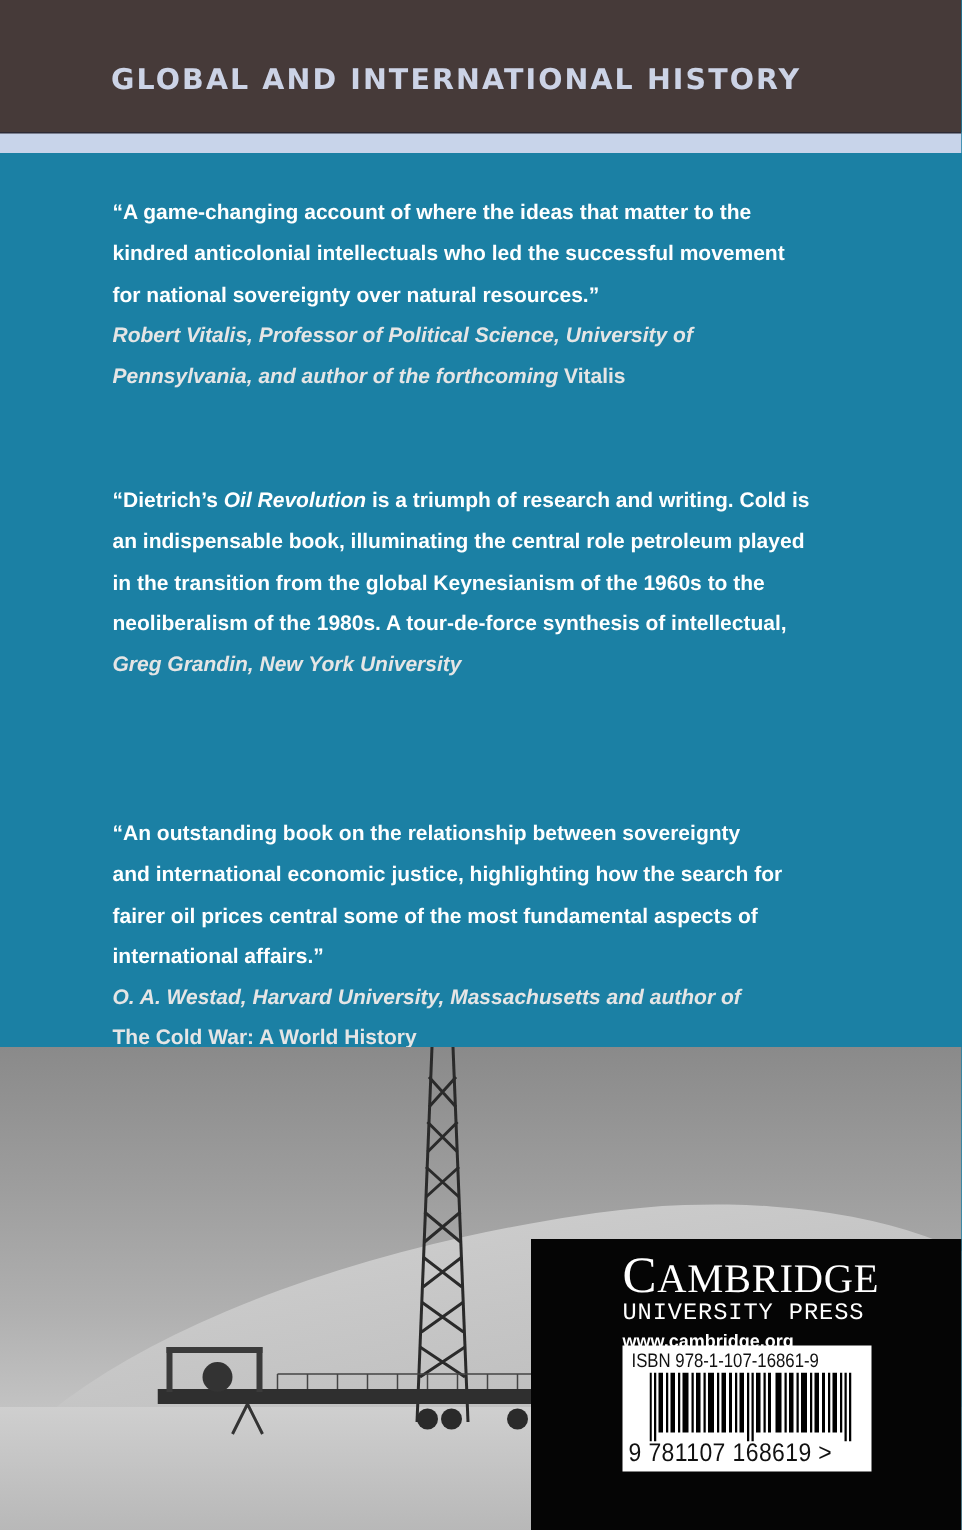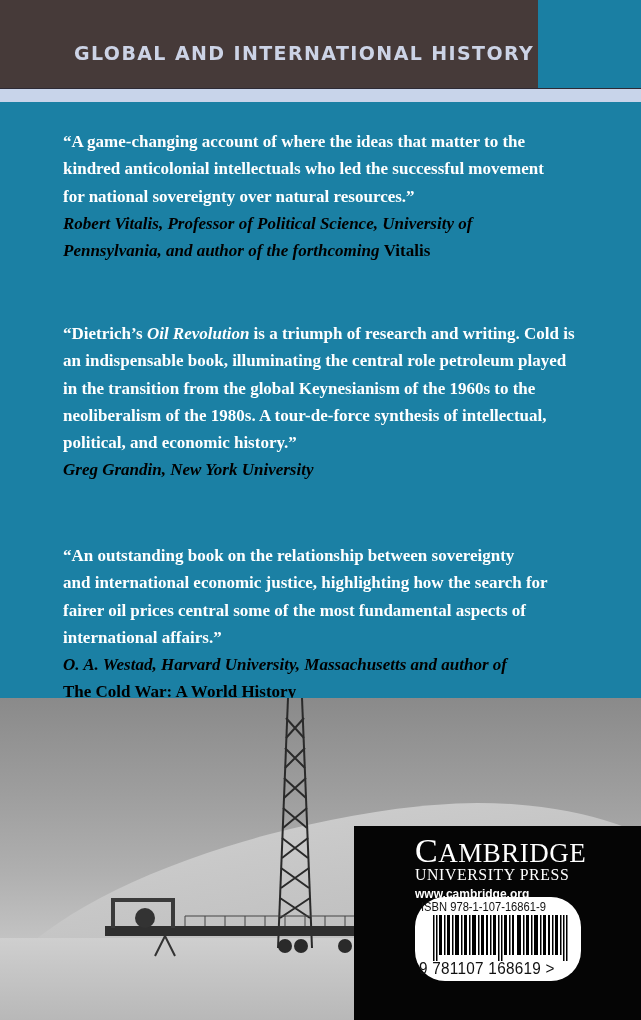--- a/index.html
+++ b/index.html
@@ -1,36 +1,36 @@
 <!DOCTYPE html>
 <html><head>
 <meta charset="utf-8">
 <style>
   html, body { margin:0; padding:0; }
   body { width:641px; height:1020px; position:relative; overflow:hidden; background:#1a7fa3; font-family:"Liberation Sans", sans-serif; }
-  .header { position:absolute; left:0; top:0; width:538px; height:88px; background:#463a39; }
+  .header { position:absolute; left:0; top:0; width:641px; height:88px; background:#463a39; }
   .series { position:absolute; left:74px; top:42px; font-family:"DejaVu Sans", sans-serif; font-weight:bold; font-size:19px; letter-spacing:1.4px; color:#ccd3e6; white-space:nowrap; }
   .stripe { position:absolute; left:0; top:88px; width:641px; height:14px; background:#c8d4ea; border-top:1px solid #2d2a35; box-sizing:border-box; }
   .teal { position:absolute; left:0; top:102px; width:641px; height:596px; background:#1b80a4; }
-  .blurb { position:absolute; left:63px; width:560px; font-weight:bold; font-size:17px; line-height:27.3px;font-family:Liberation Serif, serif; }
+  .blurb { position:absolute; left:75px; width:560px; font-weight:bold; font-size:14px; line-height:27.3px; }
   .q { color:#ffffff; }
-  .a { color:#000000; font-style:italic; }
+  .a { color:#e5e5e5; font-style:italic; }
   .a .up { font-style:normal; }
   .photo { position:absolute; left:0; top:698px; width:641px; height:322px; overflow:hidden;
     background:linear-gradient(180deg,#8a8a8a 0%,#9e9e9e 30%,#b0b0b0 55%,#c6c6c6 78%,#bdbdbd 100%); }
   .dune { position:absolute; left:-40px; top:120px; width:760px; height:260px; background:linear-gradient(180deg,#d2d2d2,#a9a9a9); border-radius:60% 40% 0 0/70% 60% 0 0; transform:rotate(-8deg); opacity:.85; }
   .ground { position:absolute; left:0; top:240px; width:641px; height:82px; background:linear-gradient(180deg,#cfcfcf,#b8b8b8); }
   .tower { position:absolute; left:270px; top:0px; width:50px; height:250px; }
   .rig { position:absolute; left:105px; top:200px; width:260px; height:60px; }
   .pub { position:absolute; left:354px; top:826px; width:287px; height:194px; background:#050505; }
   .camb { position:absolute; left:415px; top:832px; color:#fff; font-family:"Liberation Serif", serif; font-size:27px; letter-spacing:0.5px; white-space:nowrap; }
   .camb .big { font-size:34px; }
-  .ucp { position:absolute; left:415px; top:866px; color:#fff; font-family:Liberation Serif, serif; font-size:15.8px; letter-spacing:0.6px; white-space:nowrap; }
+  .ucp { position:absolute; left:415px; top:866px; color:#fff; font-family:Liberation Mono, monospace; font-size:15.8px; letter-spacing:0.6px; white-space:nowrap; }
   .url { position:absolute; left:415px; top:887px; color:#fff; font-family:"Liberation Sans", sans-serif; font-weight:bold; font-size:12px; white-space:nowrap; }
-  .barcode { position:absolute; left:415px; top:897px; width:166px; height:84px; background:#fff;border-radius:30px; }
+  .barcode { position:absolute; left:415px; top:897px; width:166px; height:84px; background:#fff; }
   .isbn { position:absolute; left:6px; top:2px; font-family:"Liberation Sans Narrow","Liberation Sans", sans-serif; font-size:13px; color:#111; white-space:nowrap; transform:scaleX(0.86); transform-origin:left; }
   .bars { position:absolute; left:18px; top:18px; width:135px; height:46px; }
   .digits { position:absolute; left:4px; top:62px; font-family:"Liberation Sans", sans-serif; font-size:17px; color:#111; white-space:nowrap; letter-spacing:0.3px; transform:scaleX(0.9); transform-origin:left; }
 </style>
 </head>
 <body>
 
 <div class="header">
   <div class="series">GLOBAL AND INTERNATIONAL HISTORY</div>
 </div>
@@ -43,21 +43,20 @@
   <div class="q">for national sovereignty over natural resources.”</div>
   <div class="a">Robert Vitalis, Professor of Political Science, University of</div>
   <div class="a"><span>Pennsylvania, and author of the forthcoming</span> <span class="up">Vitalis</span></div>
 </div>
 
 <div class="blurb" style="top:320px;">
   <div class="q"><span>“Dietrich’s </span><i>Oil Revolution</i><span> is a triumph of research and writing. Cold is</span></div>
   <div class="q">an indispensable book, illuminating the central role petroleum played</div>
   <div class="q">in the transition from the global Keynesianism of the 1960s to the</div>
   <div class="q">neoliberalism of the 1980s. A tour-de-force synthesis of intellectual,</div>
-  <div class="q">political, and economic history.”</div>
   <div class="a">Greg Grandin, New York University</div>
 </div>
 
 <div class="blurb" style="top:516px;margin-top:26px;">
   <div class="q">“An outstanding book on the relationship between sovereignty</div>
   <div class="q">and international economic justice, highlighting how the search for</div>
   <div class="q">fairer oil prices central some of the most fundamental aspects of</div>
   <div class="q">international affairs.”</div>
   <div class="a">O. A. Westad, Harvard University, Massachusetts and author of</div>
   <div class="a"><span class="up">The Cold War: A World History</span></div>

